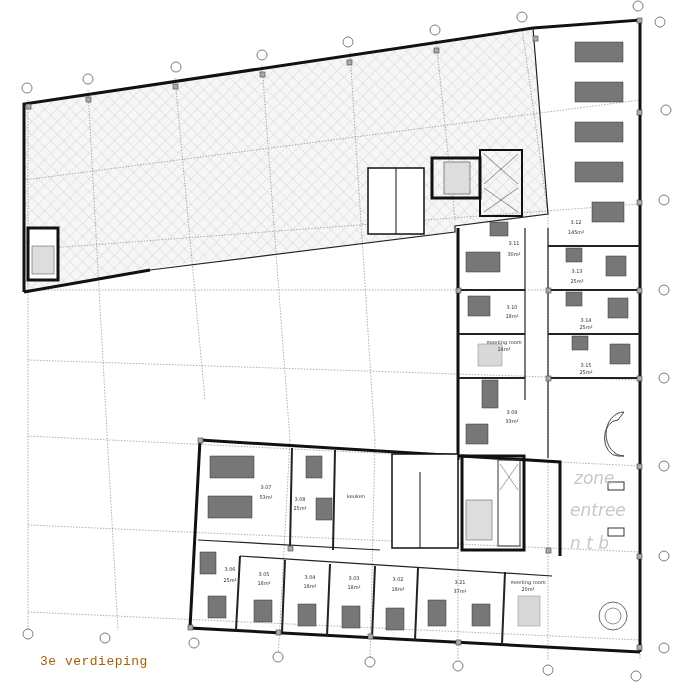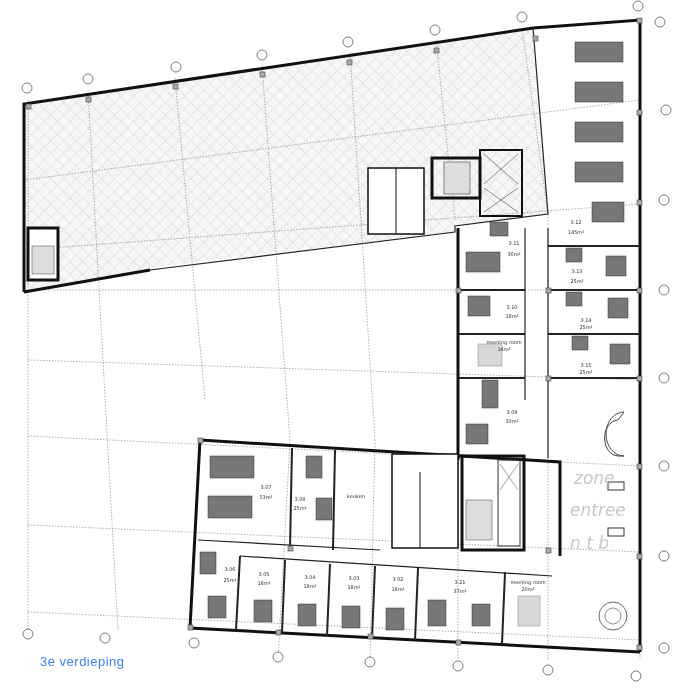--- a/index.html
+++ b/index.html
@@ -1,18 +1,18 @@
 <!DOCTYPE html>
 <html><head>
 <meta charset="utf-8">
 <style>
   html, body { margin:0; padding:0; background:#ffffff; }
   body { width:684px; height:696px; position:relative; overflow:hidden; font-family:"DejaVu Sans", sans-serif; }
   #plan { position:absolute; left:0; top:0; width:684px; height:696px; }
-  .caption { position:absolute; left:40px; top:654px; font-size:13px; color:#3b82f6; letter-spacing:0.5px; font-family:Liberation Sans, sans-serif; }
+  .caption { position:absolute; left:40px; top:654px; font-size:13px; color:#a16207; letter-spacing:0.5px; font-family:Liberation Mono, monospace; }
   .roomlbl { font-size:5px; fill:#333; font-family:"DejaVu Sans", sans-serif; text-anchor:middle; }
   .zonetxt { font-size:17px; fill:#c8c8c8; font-style:italic; font-family:"DejaVu Sans", sans-serif; }
   .grid { stroke:#777; stroke-width:0.6; stroke-dasharray:1.5 1.5; fill:none; }
   .wall { stroke:#111; stroke-width:3; fill:none; }
   .thin { stroke:#222; stroke-width:1.2; fill:none; }
   .desk { fill:#777; stroke:#333; stroke-width:0.5; }
   .col { fill:#aaa; stroke:#444; stroke-width:0.6; }
   .axis { fill:#fff; stroke:#444; stroke-width:0.7; }
 </style>
 </head>

